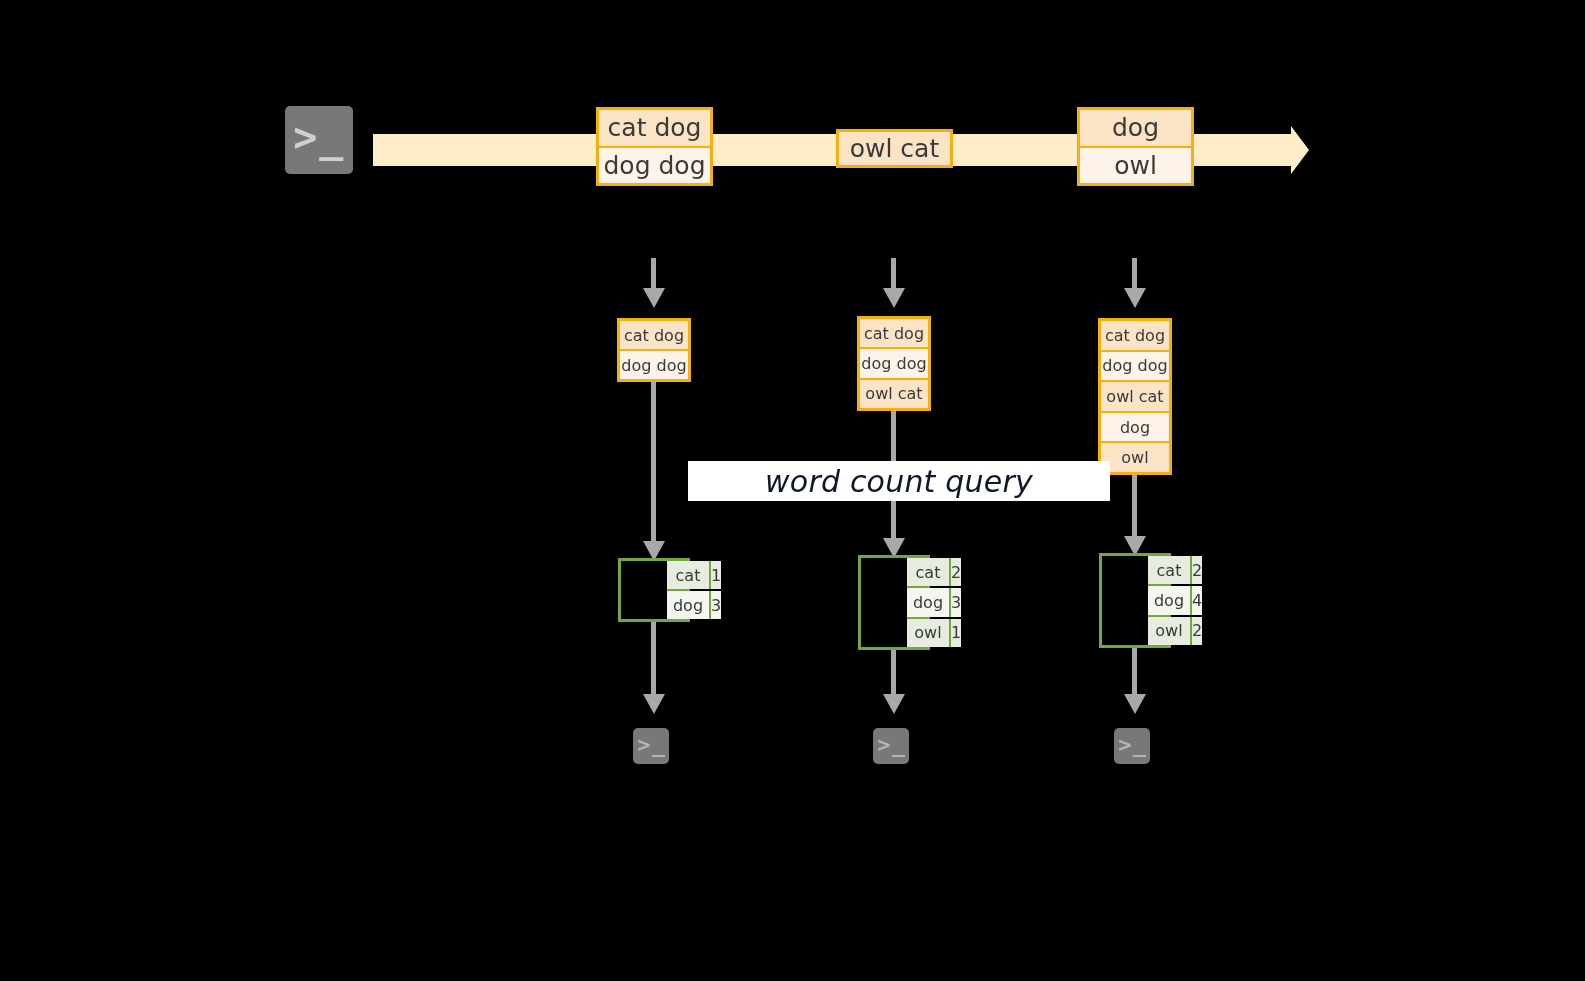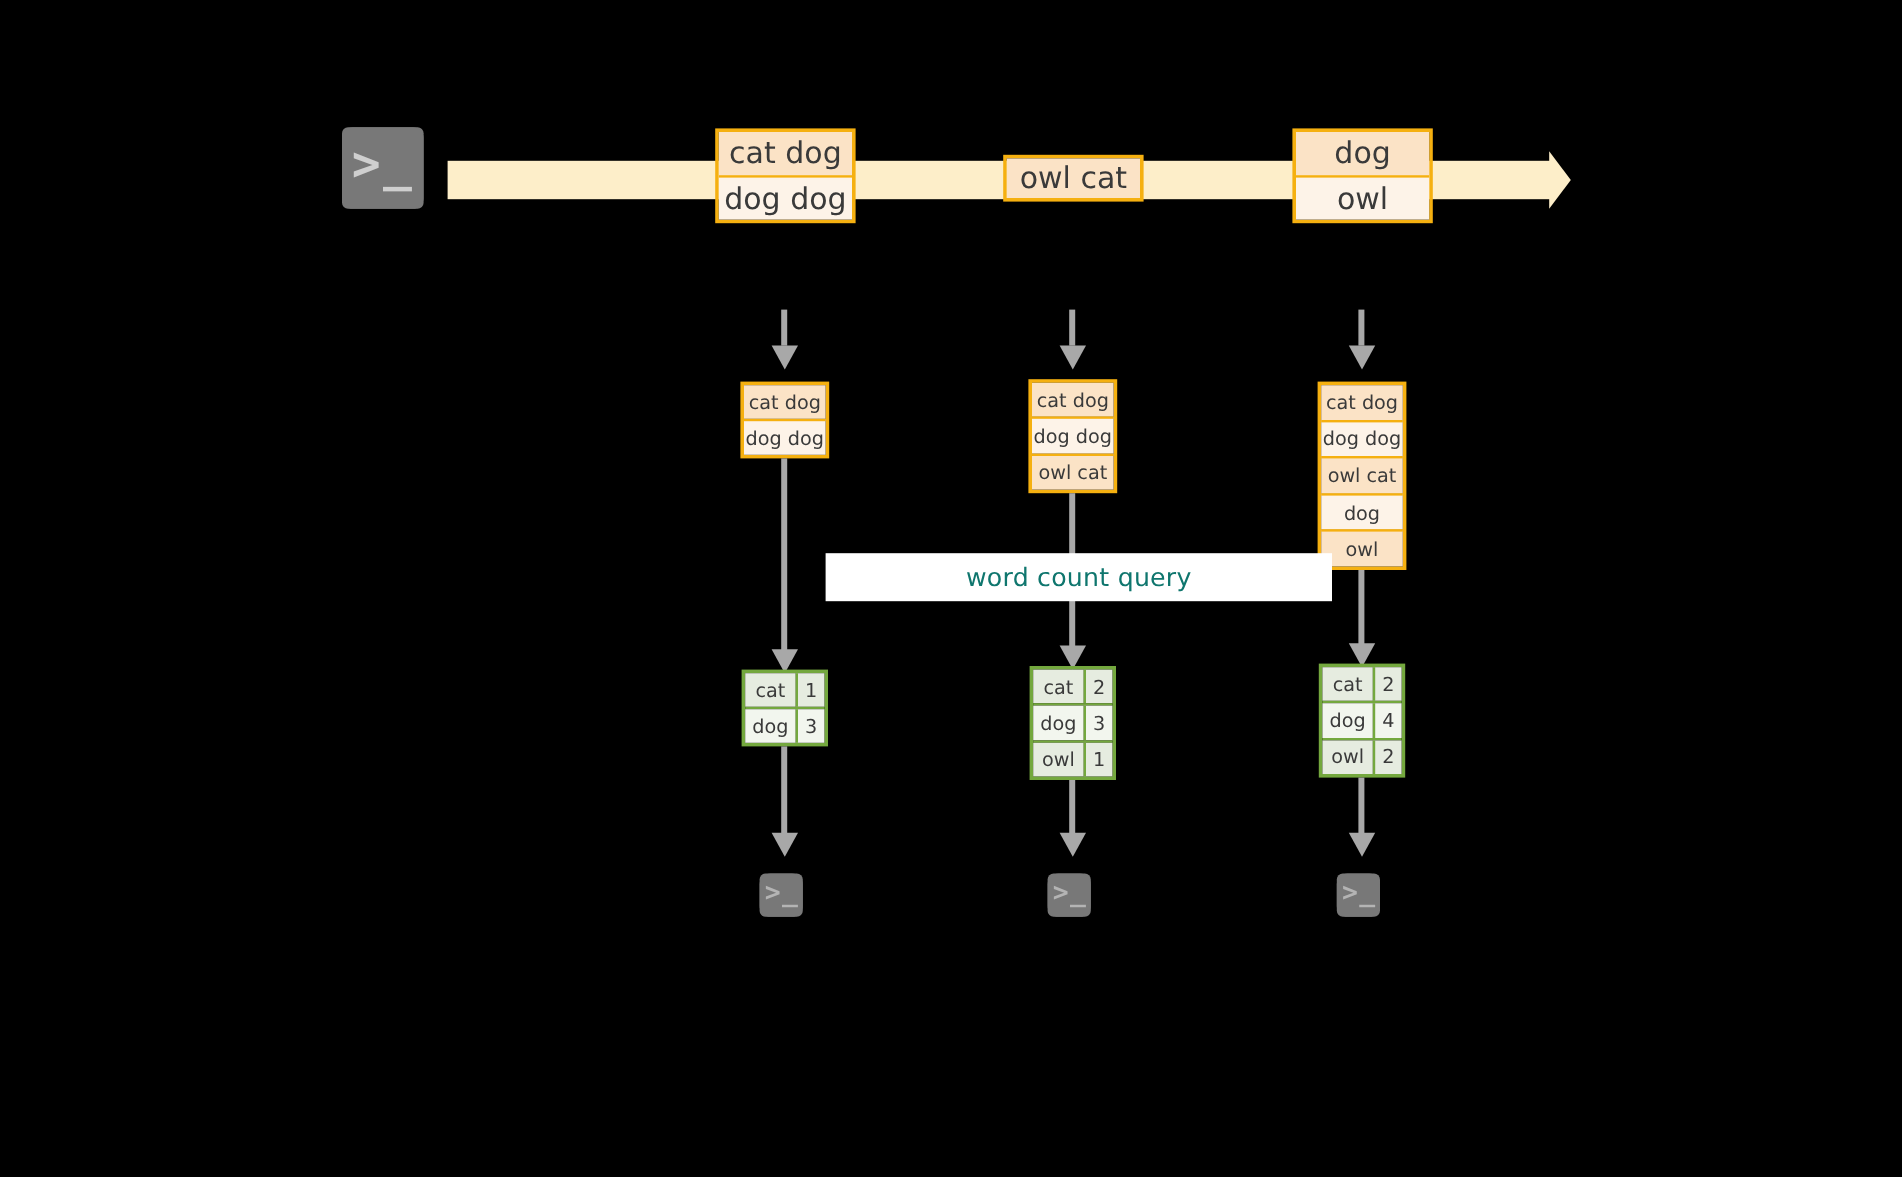--- a/index.html
+++ b/index.html
@@ -93,20 +93,21 @@
   .msgbox.top .cell { font-size: 25px; }
   .msgbox.mid .cell { font-size: 16px; }
 
   
   .table {
     position: absolute;
     box-sizing: border-box;
     border: 3px solid #74a83e;
     display: flex;
     flex-direction: column;
+    padding-left: 46px;
   }
   .table .trow {
     display: flex;
     flex: 1;
     box-sizing: border-box;
   }
   .table .trow + .trow { border-top: 2px solid #74a83e; }
   .table .tkey, .table .tval {
     box-sizing: border-box;
     display: flex;
@@ -145,24 +146,25 @@
 
   
   .query-band {
     position: absolute;
     background: #ffffff;
     display: flex;
     align-items: center;
     justify-content: center;
   }
   .query-band .label {
-    font-size: 21px;
-    color: #0f766e;
+    font-size: 30px;
+    color: #0f172a;
     white-space: nowrap;
     letter-spacing: 0.2px;
+    font-style: italic;
   }
 </style>
 </head>
 <body>
 
 <div id="canvas">
 
   <div class="stream-shaft" style="left:373px; top:134px; width:919px; height:32px;"></div>
   <div class="stream-head" style="left:1291px; top:126px;"></div>
 

